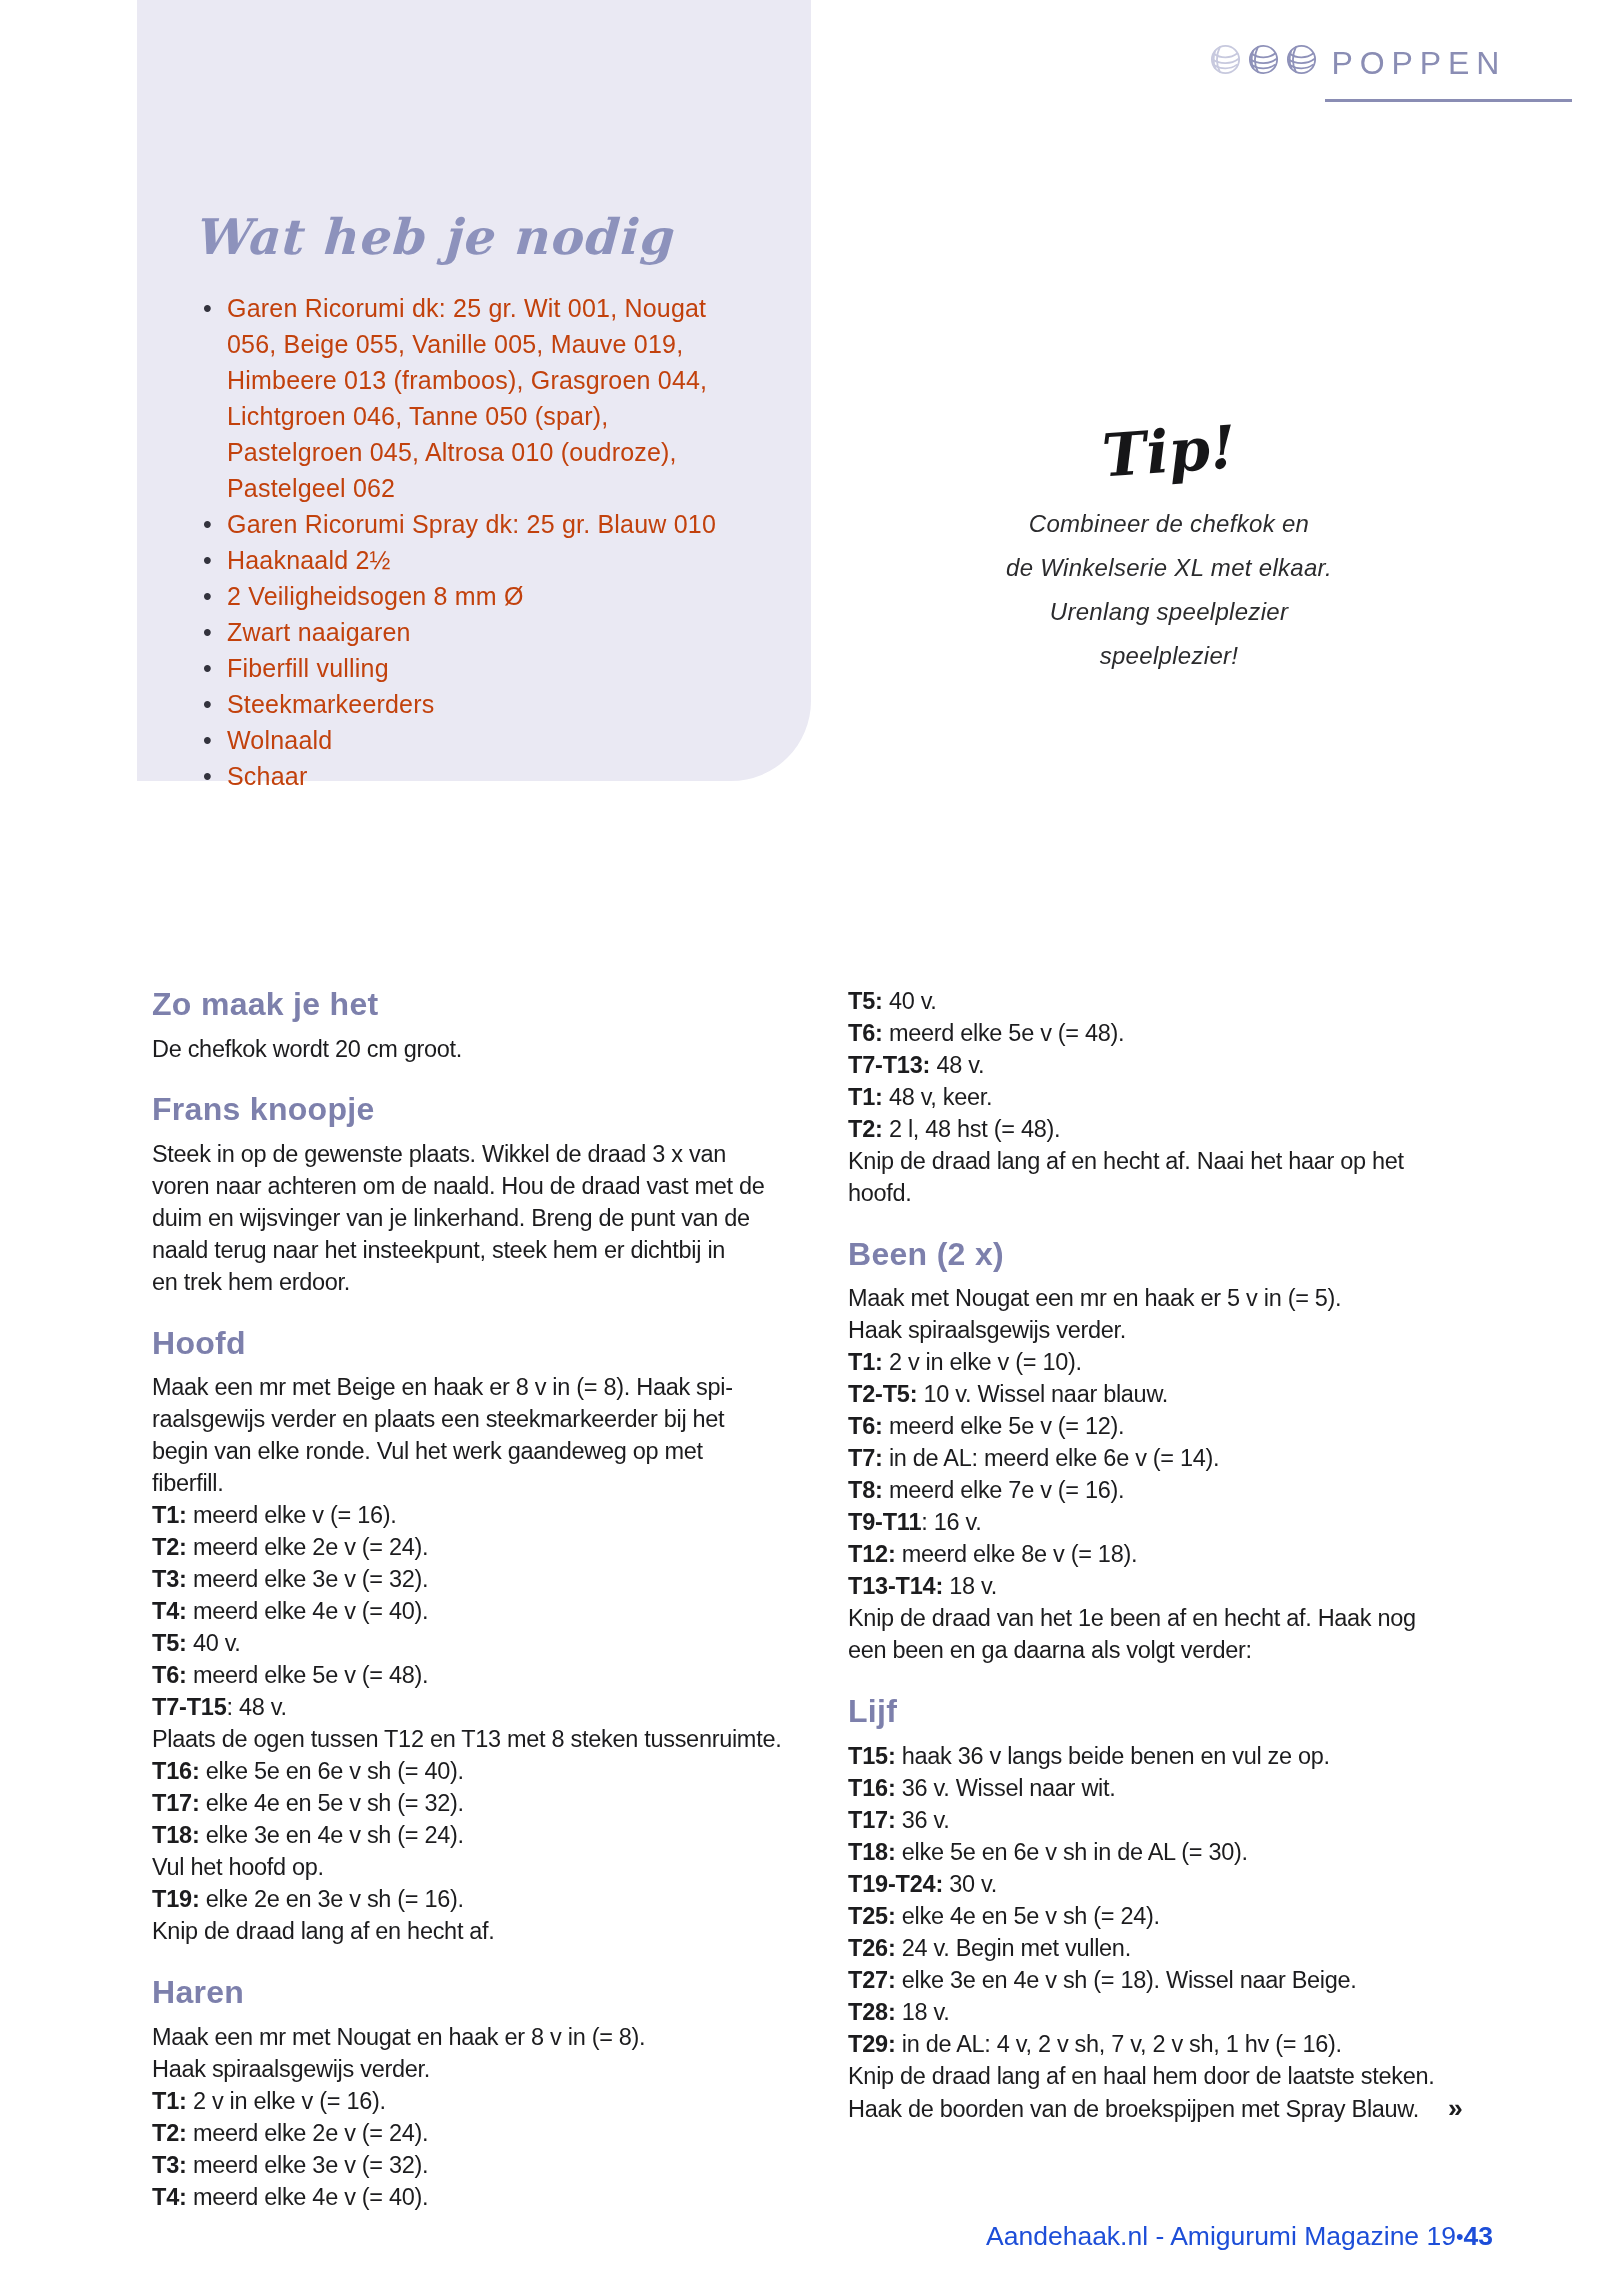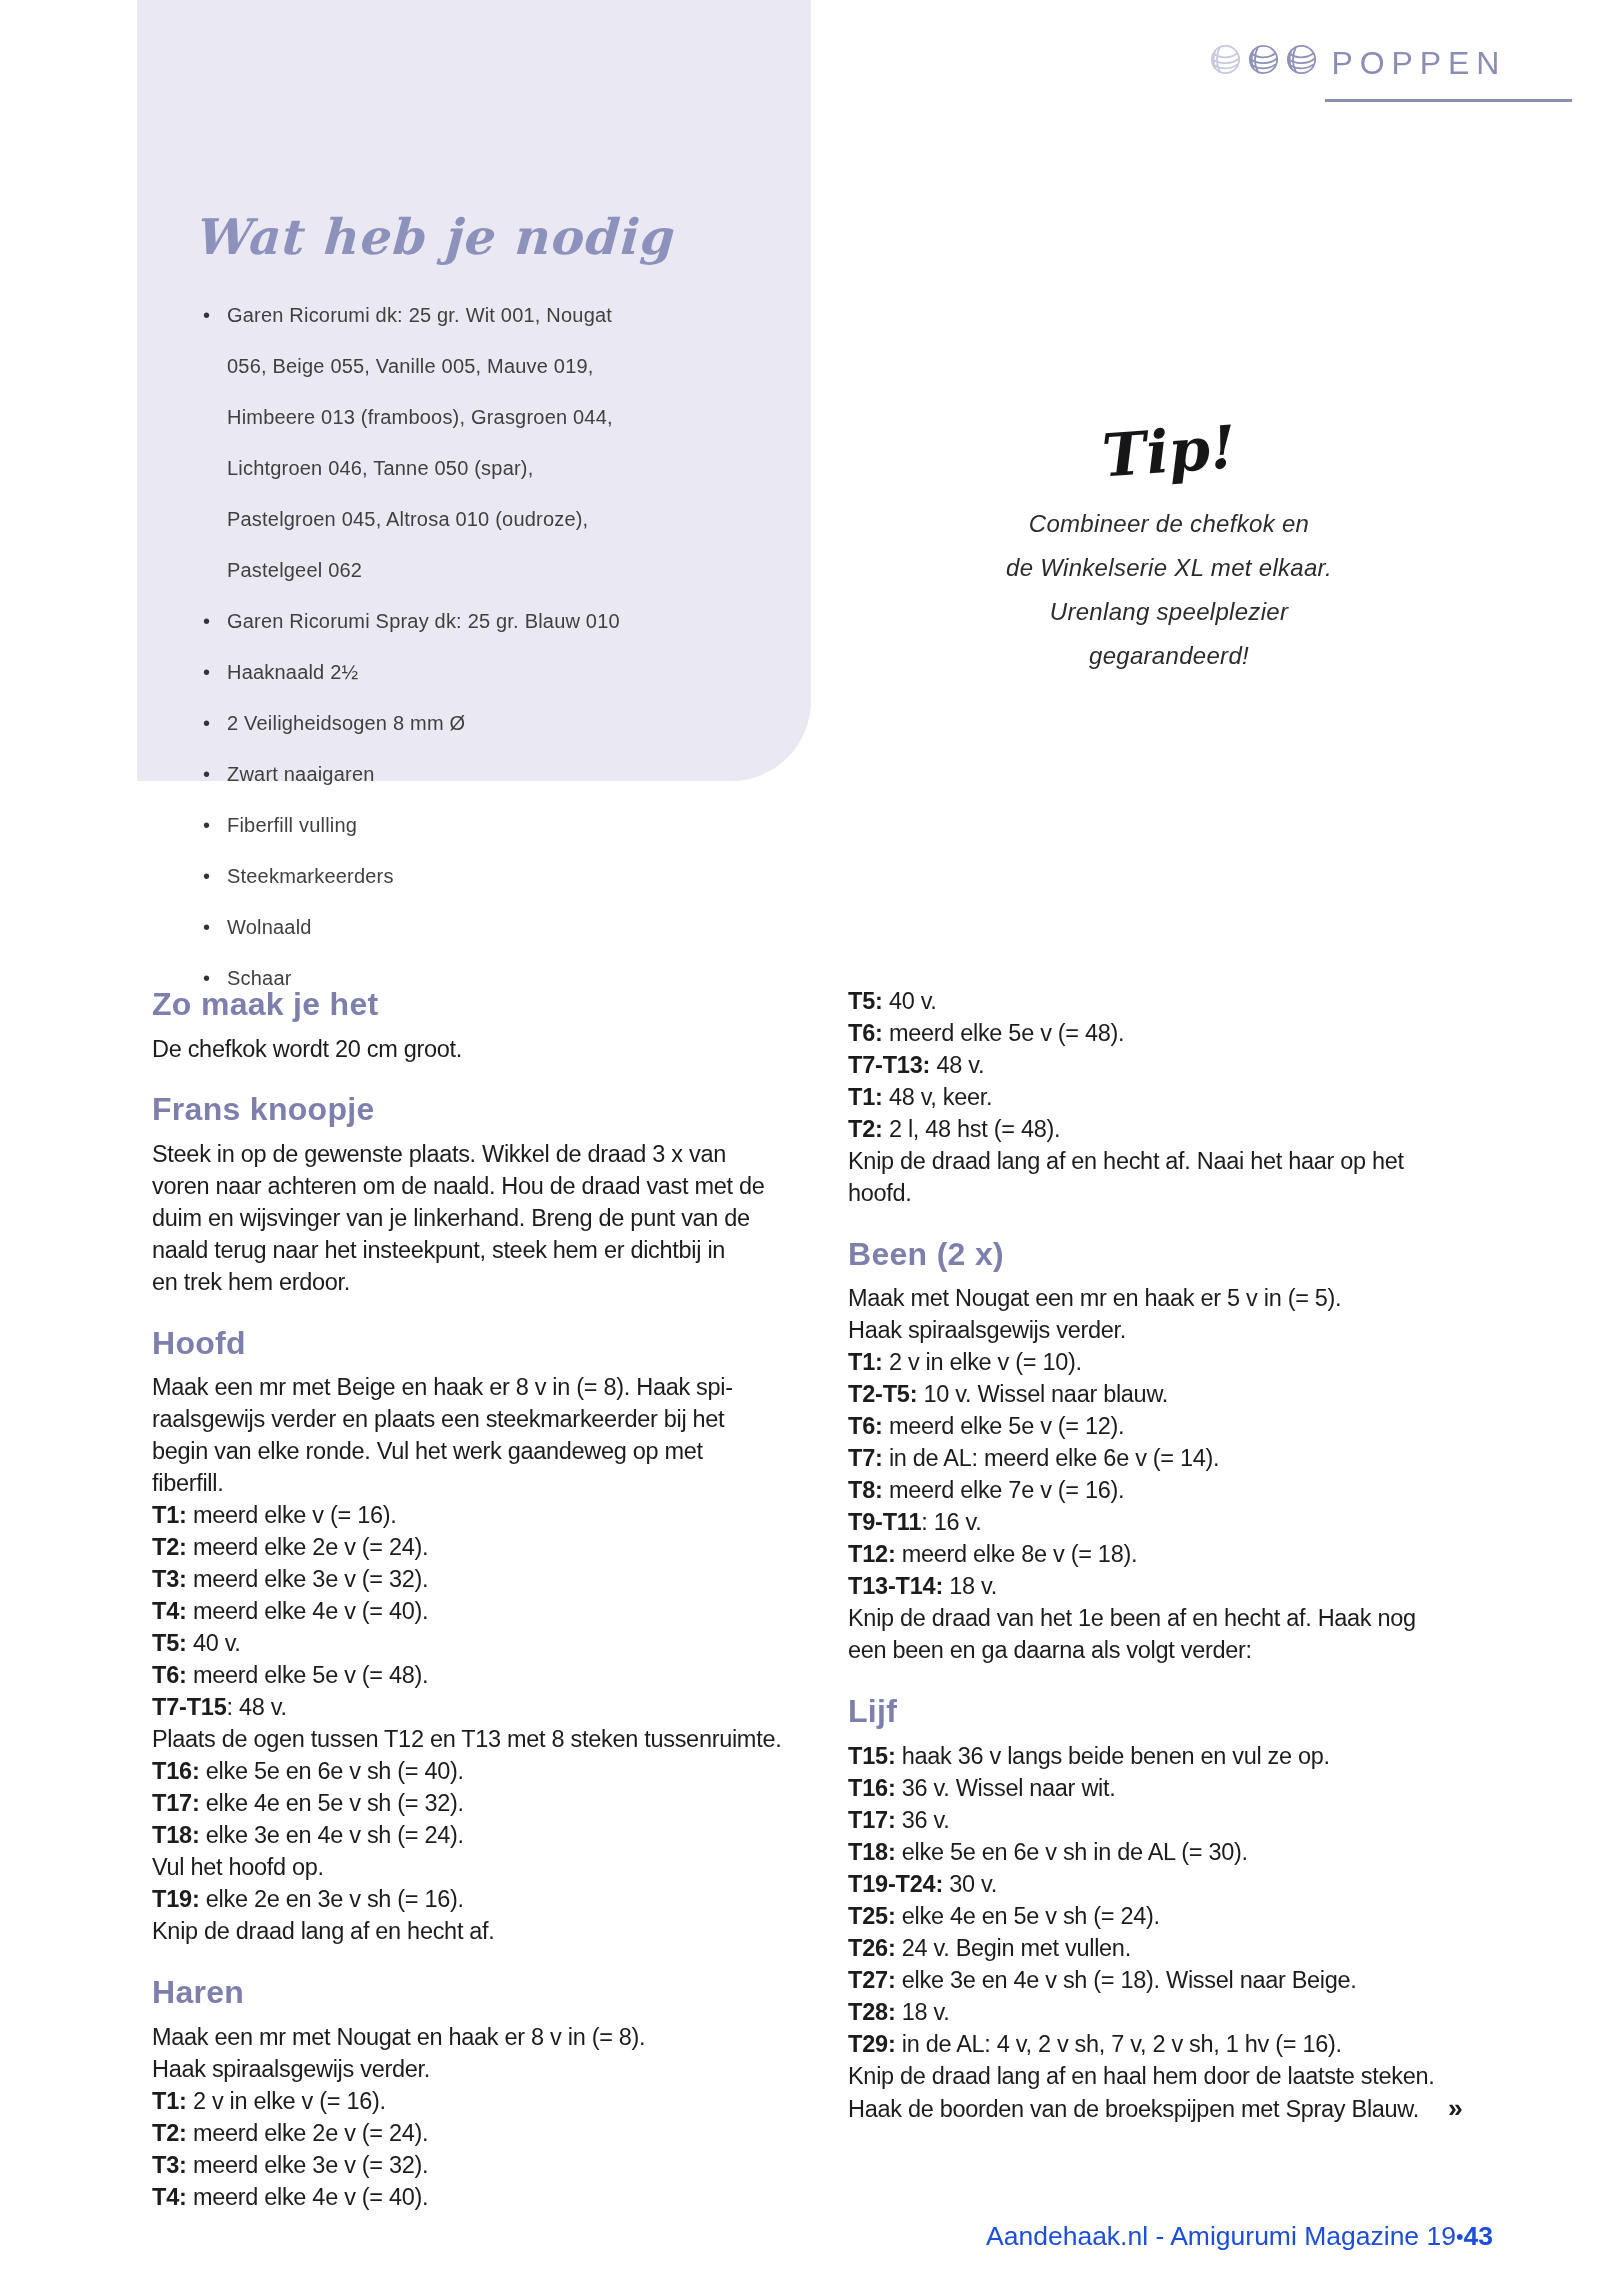--- a/index.html
+++ b/index.html
@@ -14,21 +14,21 @@
   .ball-dark{stroke:#8e91b9;}
   .brand-title{font-size:32px;letter-spacing:6.9px;color:#8a8db4;font-weight:400;margin-top:8px;}
   .brand-rule{position:absolute;left:1325px;top:99px;width:247px;height:2.9px;background:#8a8db4;}
 
   
   .supplies{position:absolute;left:137px;top:0;width:674px;height:781px;background:#eae9f3;
             border-radius:0 0 80px 0;box-sizing:border-box;padding:208px 43px 0 61px;}
   .script-heading{margin:0 0 23.5px 0;font-family:"DejaVu Serif",serif;font-style:italic;font-weight:700;
             font-size:49px;color:#8d92bc;transform:skewX(-4deg);letter-spacing:1px;}
   .supplies ul{margin:0;padding:0;list-style:none;}
-  .supplies li{position:relative;padding-left:29px;font-size:20px;line-height:51px;color:#404040;
+  .supplies li{position:relative;padding-left:29px;font-size:25px;line-height:36px;color:#c2410c;
             letter-spacing:0.2px;}
   .supplies li::before{content:"•";position:absolute;left:4.9px;top:0;color:#33333d;}
 
   
   .tip{position:absolute;left:887px;top:417px;width:564px;text-align:center;}
   .tip-script{font-family:"DejaVu Serif",serif;font-style:italic;font-weight:700;font-size:59px;
             color:#161618;transform:rotate(-4deg);margin-bottom:15.7px;}
   .tip-line{font-style:italic;font-size:24px;line-height:44px;color:#2b2b2d;letter-spacing:0.3px;}
 
   
@@ -98,21 +98,21 @@
         <li>Schaar</li>
       </ul>
   </section>
 
   <aside class="tip">
     <div class="tip-script">Tip!</div>
     <div id="tip-lines">
         <div class="tip-line">Combineer de chefkok en</div>
         <div class="tip-line">de Winkelserie XL met elkaar.</div>
         <div class="tip-line">Urenlang speelplezier</div>
-        <div class="tip-line">gegarandeerd!</div>
+        <div class="tip-line">speelplezier!</div>
       </div>
   </aside>
 
   <section class="col col-left" id="col-left">
       <h3 class="sec-heading">Zo maak je het</h3>
       <p class="line">De chefkok wordt 20 cm groot.</p>
       <h3 class="sec-heading">Frans knoopje</h3>
       <p class="line">Steek in op de gewenste plaats. Wikkel de draad 3 x van</p>
       <p class="line">voren naar achteren om de naald. Hou de draad vast met de</p>
       <p class="line">duim en wijsvinger van je linkerhand. Breng de punt van de</p>

